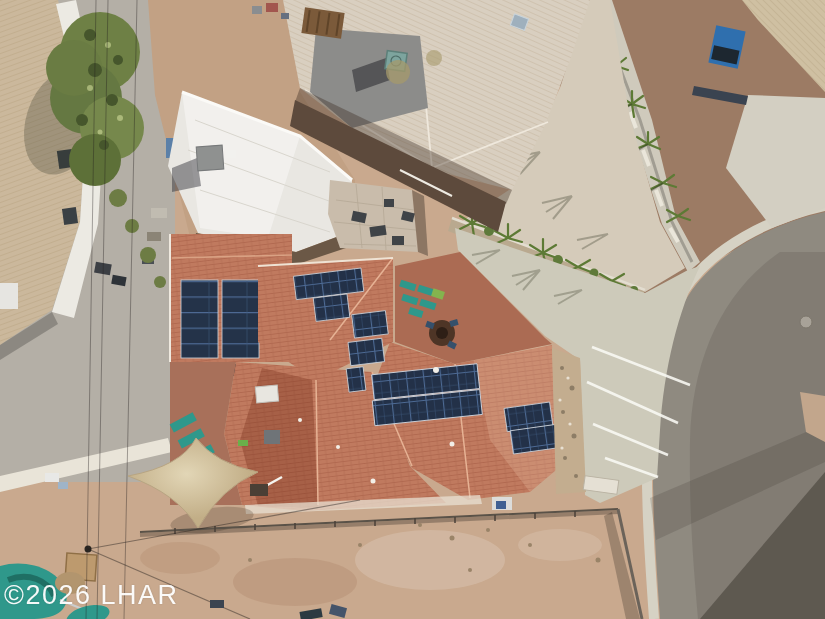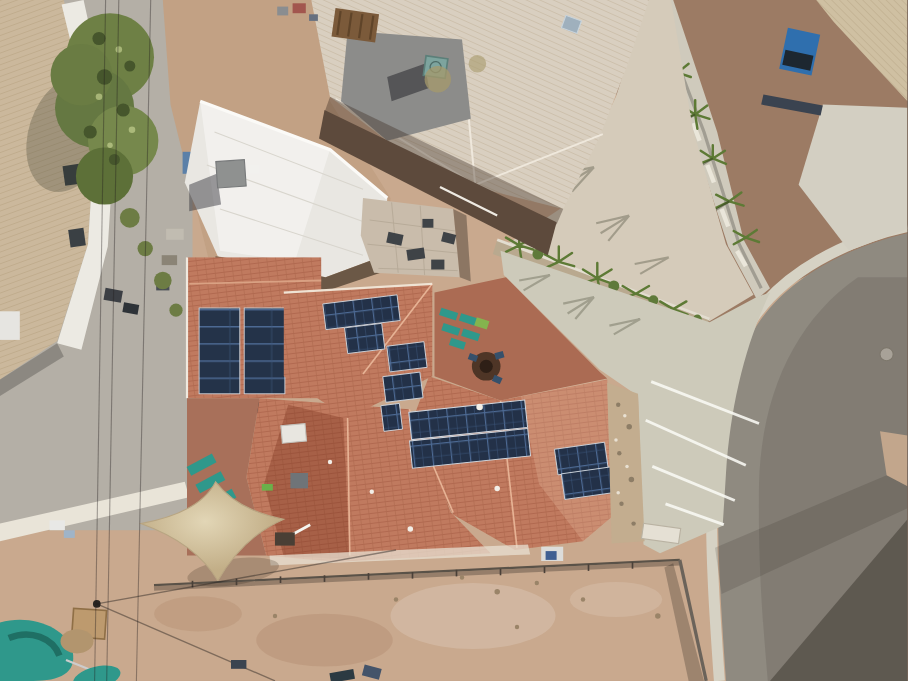--- a/index.html
+++ b/index.html
@@ -449,13 +449,14 @@
         <circle cx="452" cy="538" r="2.5"></circle>
         <circle cx="488" cy="530" r="2"></circle>
     <circle cx="530" cy="545" r="2"></circle>
         <circle cx="360" cy="545" r="2"></circle>
         <circle cx="250" cy="560" r="2"></circle>
     <circle cx="598" cy="560" r="2.5"></circle>
         <circle cx="470" cy="570" r="2"></circle>
   </g>
 </svg>
 
+<div id="watermark">©2026 LHAR</div>
 </div>
 
 </body></html>

